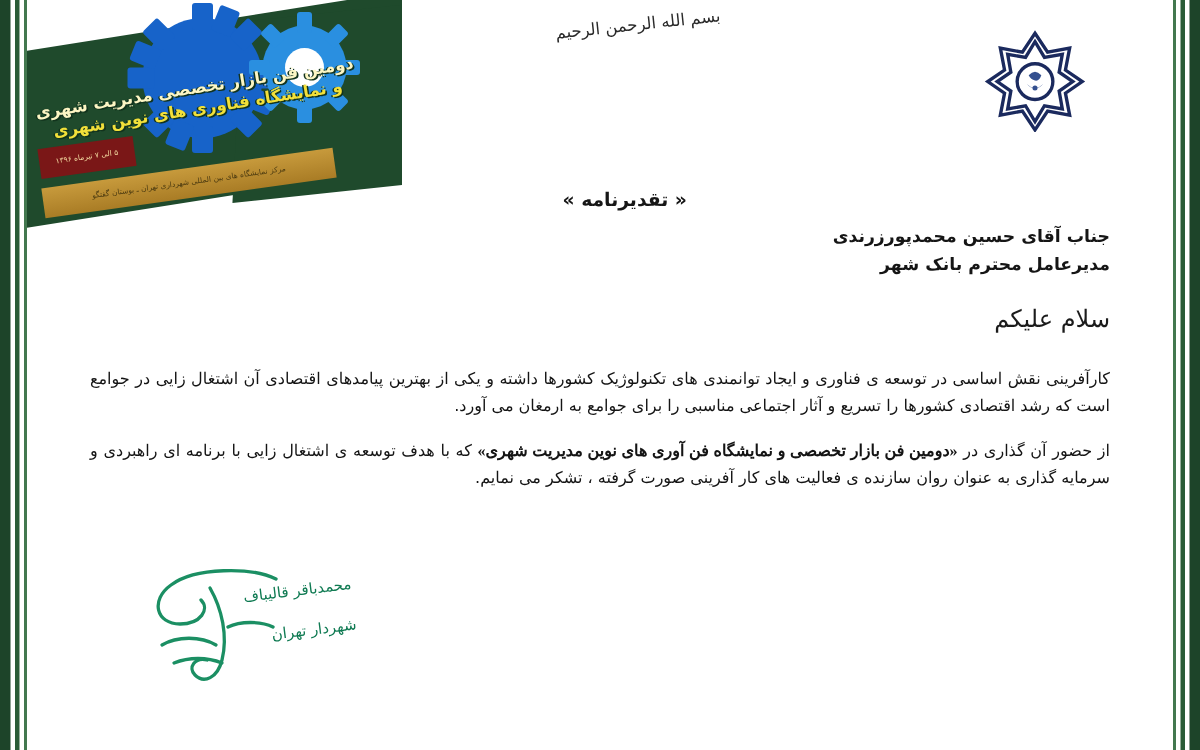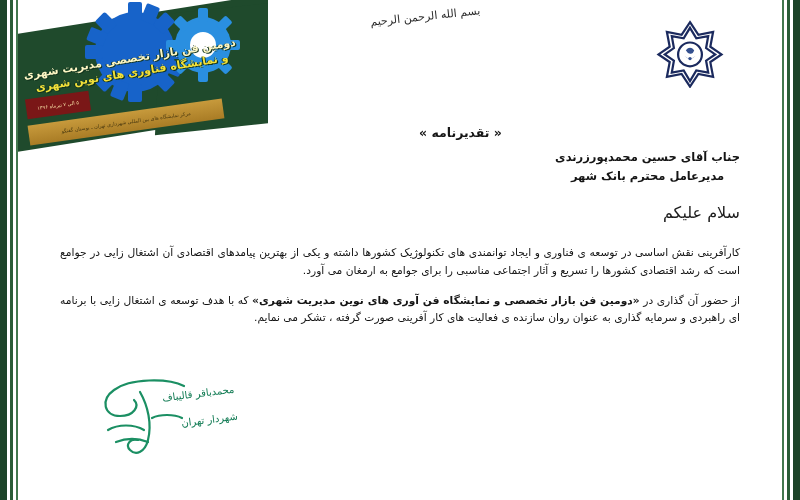--- a/index.html
+++ b/index.html
@@ -82,39 +82,39 @@
     font-family:"DejaVu Serif","Liberation Serif",serif;
     transform:rotate(-6deg);
     white-space:nowrap;
   }
 
   
   .emblem{position:absolute;left:655px;top:18px;width:70px;height:70px;}
   .cert-title-wrap{
     position:absolute;left:375px;top:125px;
     font-size:12.5px;font-weight:bold;color:#161616;
-    direction:rtl;white-space:nowrap;margin-left:44px;
+    direction:rtl;white-space:nowrap;
   }
   .addressee{
     position:absolute;right:60px;top:148px;
-    text-align:center;direction:rtl;
+    text-align:right;direction:rtl;
     font-size:11.5px;font-weight:bold;color:#151515;line-height:1.65;
     white-space:nowrap;
   }
   .salutation{
     position:absolute;right:60px;top:203px;
     font-size:16px;color:#1b1b1b;direction:rtl;white-space:nowrap;
   }
   .body-text{
     position:absolute;right:48px;left:48px;top:232px;
     direction:rtl;text-align:justify;
     font-size:10.7px;line-height:17.8px;color:#141414;
   }
   .body-text p{margin:12px;}
-  .body-text .emph{font-weight:bold;}
+  .body-text .emph{font-weight:bold;font-family:Liberation Serif, serif;}
 
   
   .signature{
     position:absolute;left:62px;top:378px;width:190px;height:80px;
     color:#1b8f63;
   }
   .sig-name{
     position:absolute;right:18px;top:10px;
     font-size:10px;direction:rtl;color:#0f7a52;
     font-family:"DejaVu Serif","Liberation Serif",serif;

